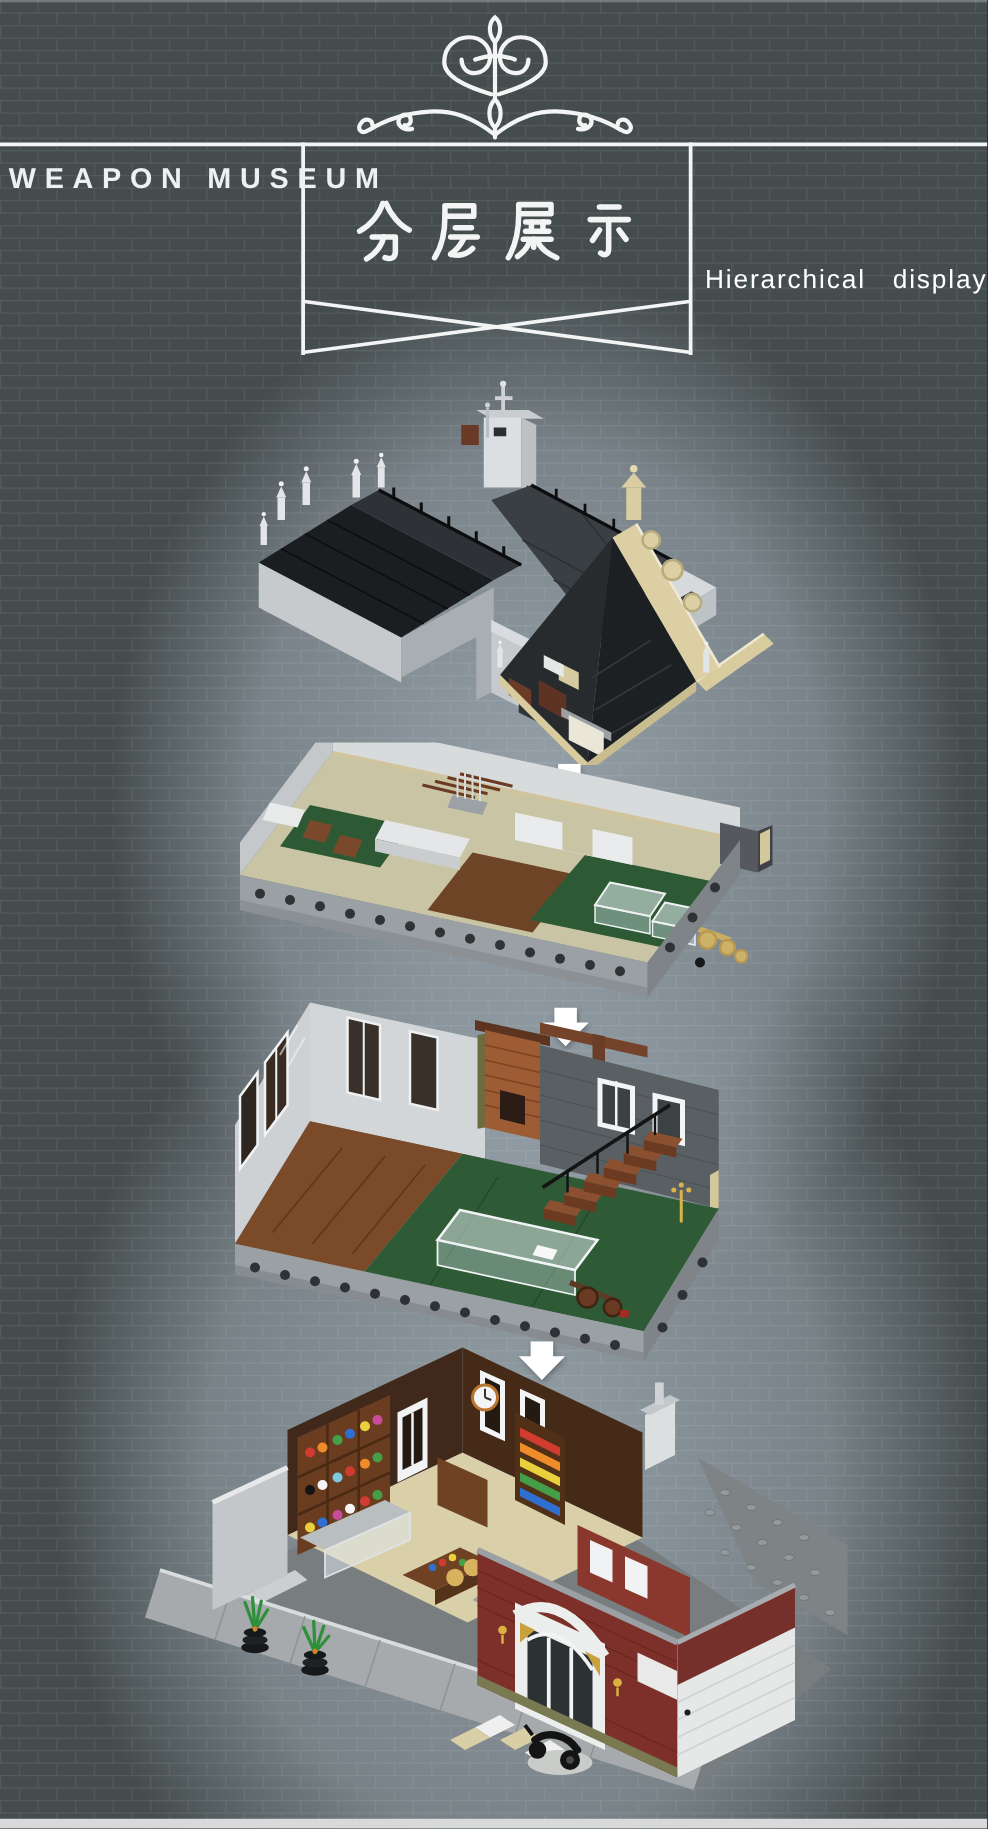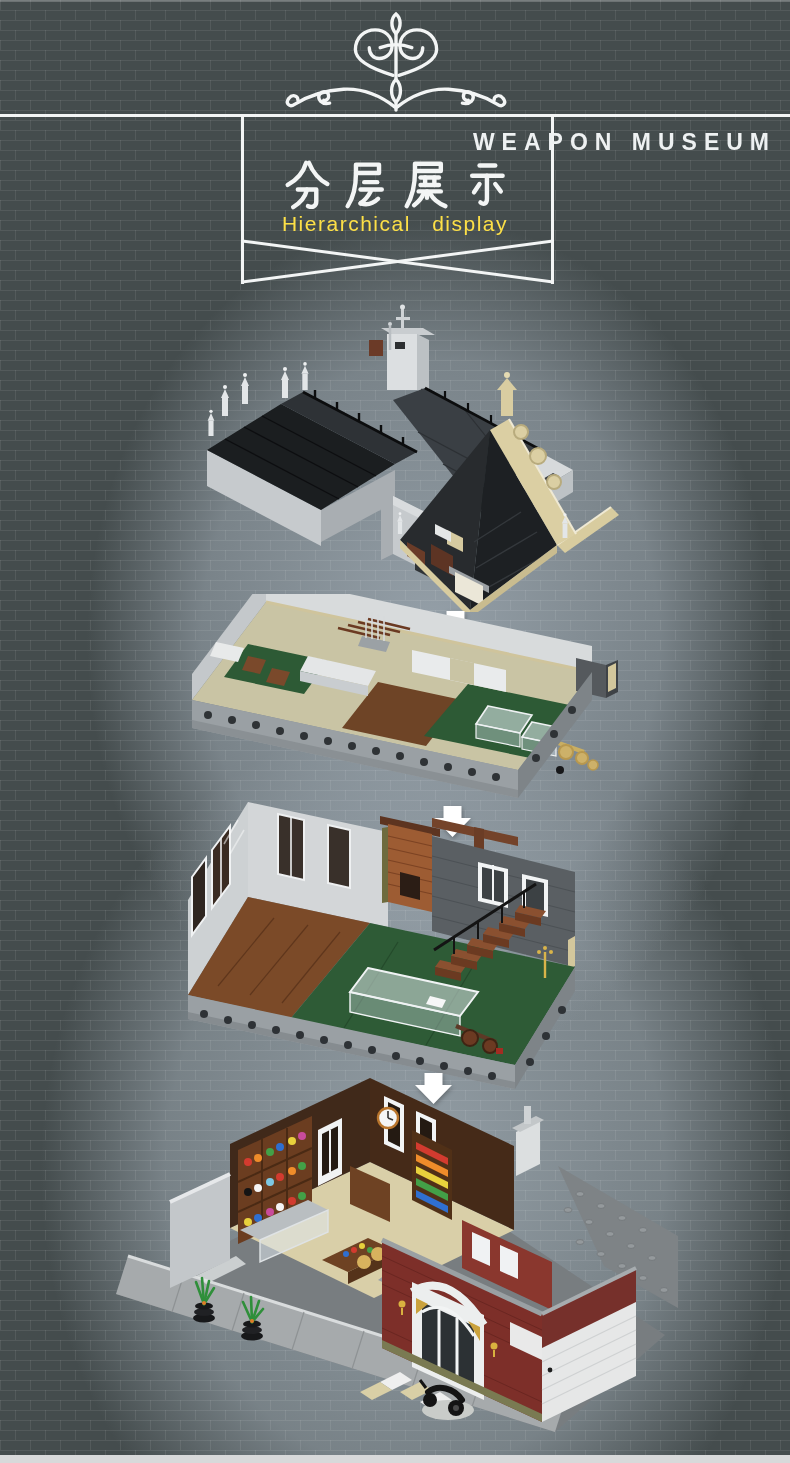--- a/index.html
+++ b/index.html
@@ -20,27 +20,27 @@
   .footer-strip{position:absolute;bottom:0;left:0;width:790px;height:8px;background:var(--footer-strip,#d8d9da);}
 
   
   .ornament{position:absolute;left:282px;top:10px;}
   .hline{position:absolute;left:0;top:114px;width:790px;height:3px;background:var(--line-white,#f3f5f5);}
   .vline{position:absolute;top:114px;width:3px;height:170px;background:var(--line-white,#f3f5f5);}
   .vl{left:241px;} .vr{left:551px;}
   .xcross{position:absolute;left:241px;top:238px;}
   .title-en{
     position:absolute;left:0;top:129px;width:776px;margin:0;
-    text-align:right;color:#eef1f2;font-size:23px;font-weight:600;
+    text-align:left;color:#eef1f2;font-size:23px;font-weight:600;
     letter-spacing:7px;text-indent:7px;
   }
   .title-zh{position:absolute;left:284px;top:158px;width:226px;height:52px;}
   .subtitle{
     position:absolute;left:0;top:212px;width:790px;
-    text-align:center;color:#fde047;font-size:21px;font-weight:400;
+    text-align:right;color:#ffffff;font-size:21px;font-weight:400;
     letter-spacing:1.5px;word-spacing:14px;
   }
   .sr{position:absolute;width:1px;height:1px;overflow:hidden;clip-path:inset(50%);white-space:nowrap;}
 
   
   figure.layer{position:absolute;margin:0;padding:0;}
   .l-roof{left:185px;top:304px;}
   .l-top{left:188px;top:594px;}
   .l-mid{left:178px;top:800px;}
   .l-ground{left:112px;top:1070px;}

